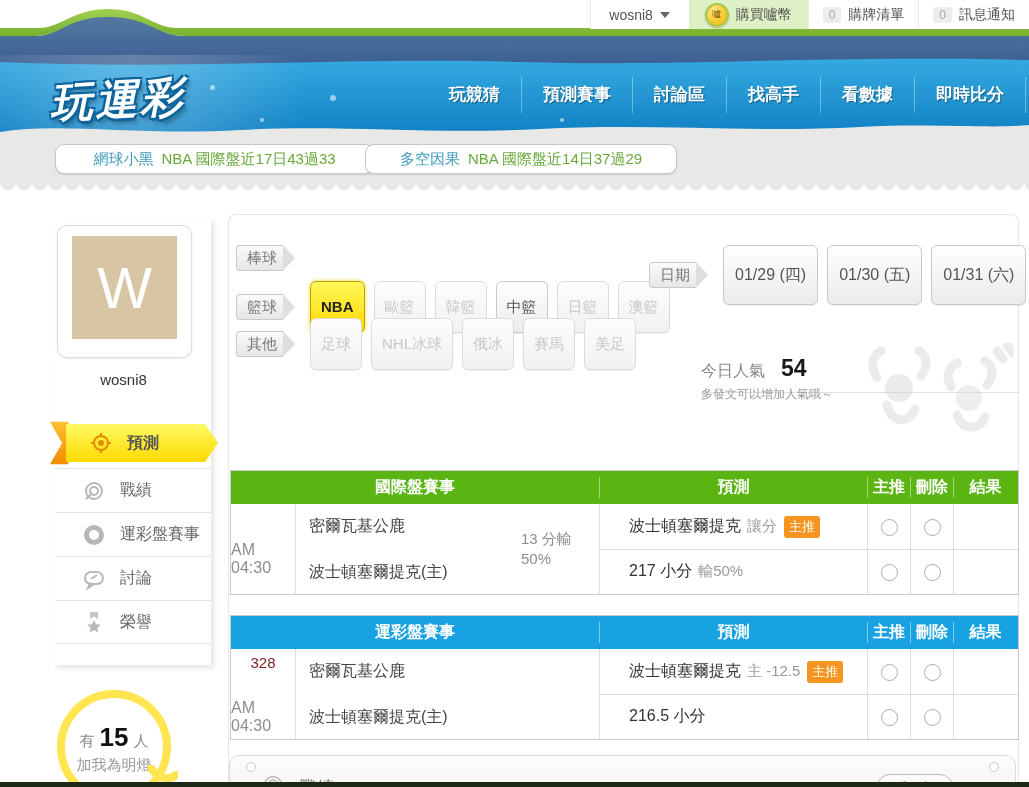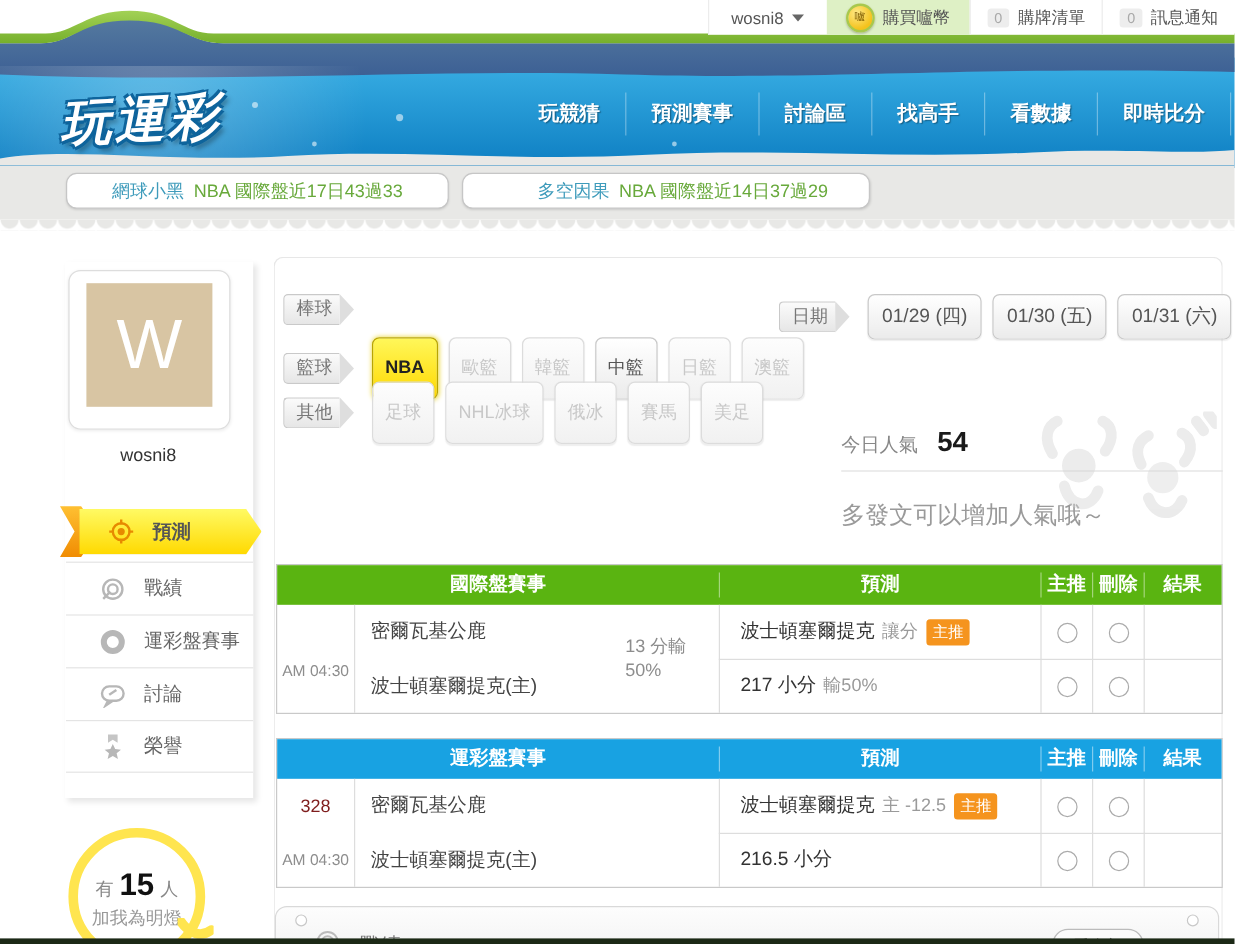--- a/index.html
+++ b/index.html
@@ -88,45 +88,45 @@
     border-radius:4px 0 0 4px; color:#777; font-size:15px; white-space:nowrap; flex:0 0 auto; }
   .ftag::after { content:""; position:absolute; right:-12px; top:-1px; width:0; height:0;
     border-top:13px solid transparent; border-bottom:13px solid transparent; border-left:12px solid #dedede; }
   .frow { position:absolute; display:flex; align-items:center; gap:9px; }
   .fbtn { height:26px; line-height:26px; padding:12px 10px; border:1px solid #c9c9c9; border-radius:6px;
     background:linear-gradient(#ffffff,#ebebeb); color:#555; font-size:15px; cursor:pointer;
     box-shadow:0 1px 1px rgba(0,0,0,.07); white-space:nowrap; }
   .fbtn.disabled { color:#c8c8c8; border-color:#dcdcdc; background:linear-gradient(#fdfdfd,#f1f1f1); cursor:default; }
   .fbtn.selected { background:linear-gradient(#fff75a,#ffd800); border-color:#b9a500; color:#222;
     font-weight:bold; box-shadow:0 0 4px #e8d52e; }
-  .dbtn { height:28px; line-height:28px; padding:4px 11px; font-size:16px; }
+  .dbtn { height:28px; line-height:28px; padding:15px 11px; font-size:16px; }
   
   .pop-row { position:absolute; left:472px; top:140px; display:flex; align-items:baseline; gap:16px; }
   .pop-label { font-size:16px; color:#888; }
   .pop-value { font-size:23px; font-weight:bold; color:#1a1a1a; }
   .pop-div { position:absolute; left:472px; top:177px; width:318px; border-top:1px solid #e0e0e0; }
-  .pop-hint { position:absolute; left:472px; top:201px; font-size:20px; color:#9a9a9a; }
+  .pop-hint { position:absolute; left:472px; top:171px; font-size:12px; color:#9a9a9a; }
   .watermark { position:absolute; left:600px; top:128px; opacity:.45; }
   
   .xtable { position:absolute; left:1px; width:787px; background:#fff; border:1px solid #c9c9c9; box-sizing:content-box; }
   .xt-head { display:flex; height:33px; align-items:center; color:#fff; font-weight:bold; font-size:16px; }
   .xtable.green .xt-head { background:#5ab411; }
   .xtable.blue  .xt-head { background:#18a2e2; }
   .hc { text-align:center; box-sizing:border-box; }
   .hc + .hc { border-left:1px solid rgba(255,255,255,.45); }
   .hc-event { width:368px; } .hc-pred { width:268px; } .hc-s { width:43px; } .hc-r { width:64px; }
   .xt-body { position:relative; height:90px; }
   .vline { position:absolute; top:0; bottom:0; width:0; border-left:1px solid #ddd; }
   .cell-time { position:absolute; left:0; top:0; width:64px; height:90px; display:flex; flex-direction:column;
     align-items:center; justify-content:center; gap:9px; }
   .game-num { font-size:15px; color:#7f1d1d; }
-  .game-time { font-size:13px; color:#8d8d8d;margin-top:19px; }
+  .game-time { font-size:16px; color:#8d8d8d;margin-top:19px; }
   .team { position:absolute; left:78px; font-size:16px; color:#444; }
   .lineinfo { position:absolute; left:290px; top:50%; transform:translateY(-50%); font-size:15px; color:#8d8d8d; line-height:20px; }
-  .pred-row { position:absolute; left:374px; width:267px; height:45px; display:flex; align-items:center; padding-left:12px; box-sizing:border-box; }
+  .pred-row { position:absolute; left:386px; width:267px; height:45px; display:flex; align-items:center; padding-left:12px; box-sizing:border-box; }
   .pred-main { font-size:16px; color:#333; }
   .pred-sub { font-size:15px; color:#9a9a9a; margin-left:6px; }
   .badge { margin-left:7px; background:#f5941e; color:#fff; font-size:13px; padding:2px 5px; border-radius:3px; }
   .hline { position:absolute; left:368px; right:0; top:45px; border-top:1px solid #ddd; }
   .radio { position:absolute; width:15px; height:15px; border:1px solid #ababab; border-radius:50%; background:#fff; cursor:pointer; }
   
   .footer-card { position:absolute; left:0; top:540px; width:787px; height:40px;
     background:linear-gradient(#fdfdfd,#f3f3f3); border:1px solid #d9d9d9; border-radius:10px 10px 0 0; box-sizing:border-box; }
   .deco-ring { position:absolute; top:6px; width:8px; height:8px; border:1px solid #c8c8c8; border-radius:50%; background:#fff; }
   .fc-title { position:absolute; left:70px; top:20px; font-size:17px; color:#777; }
@@ -202,21 +202,21 @@
       <path d="M0,18 L0,12 C60,2 140,16 240,10 C340,4 430,15 540,9 C650,3 750,13 860,7 C935,3 990,9 1029,5 L1029,18 Z" fill="#e8e8e6"></path>
     </svg>
     <div class="tb-solid"></div>
     <div class="tb-scallop"></div>
   </div>
 
   <div class="pill" style="left:55px; width:317px;">
     <span class="pill-user">網球小黑</span>
     <span class="pill-text">NBA 國際盤近17日43過33</span>
   </div>
-  <div class="pill" style="left:385px; width:310px;padding-left:28px;">
+  <div class="pill" style="left:365px; width:310px;">
     <span class="pill-user">多空因果</span>
     <span class="pill-text">NBA 國際盤近14日37過29</span>
   </div>
 
   <div class="side-panel"></div>
   <div class="avatar-card">
     <div class="avatar">
       <span>W</span>
     </div>
   </div>

